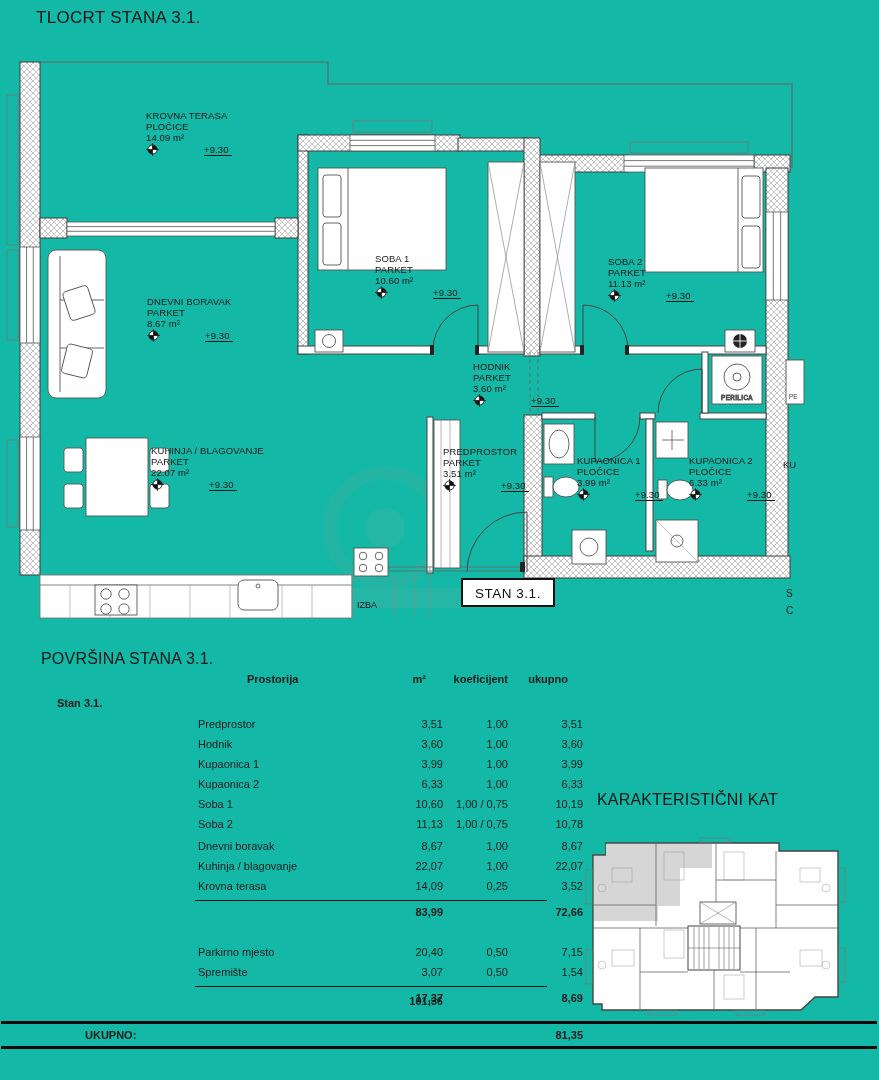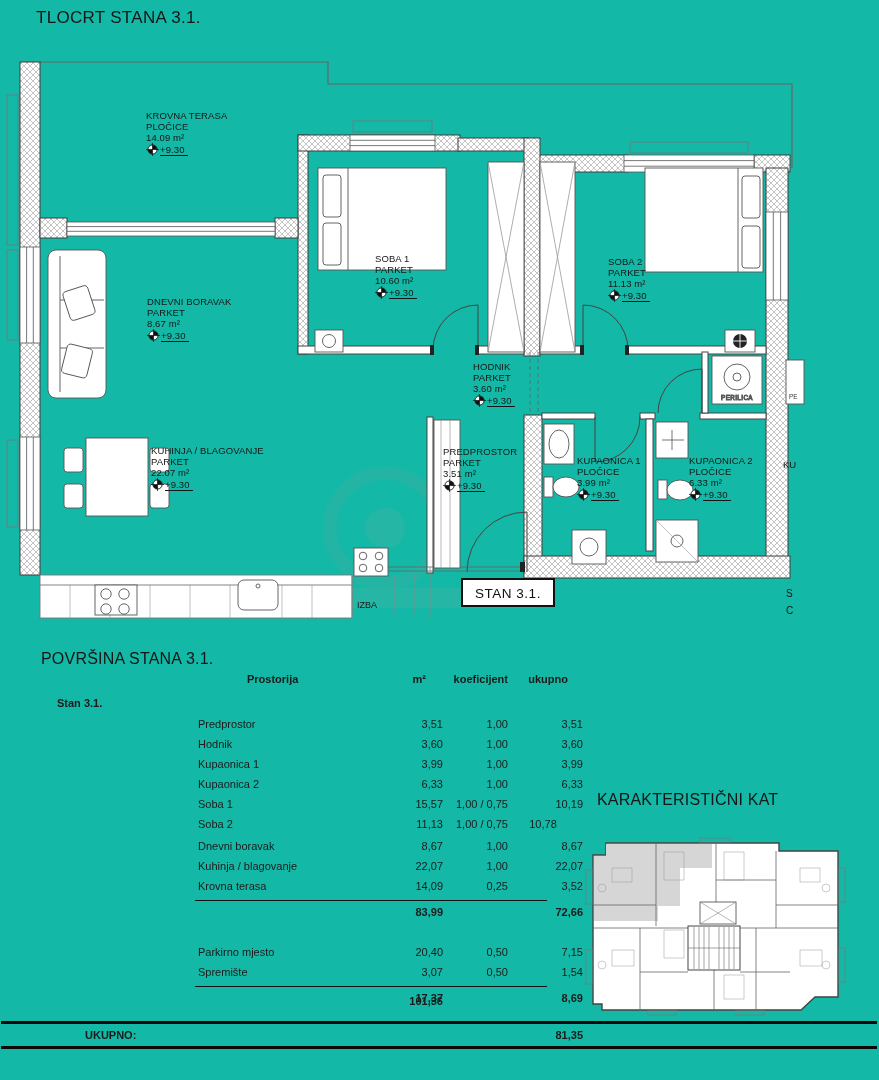--- a/index.html
+++ b/index.html
@@ -3,21 +3,21 @@
 <meta charset="utf-8">
 <style>
   html,body{margin:0;padding:0;background:#fff;width:879px;height:1080px;overflow:hidden;
     font-family:"Liberation Sans","DejaVu Sans",sans-serif;color:#1b1b1b;}
   .stage{position:relative;width:879px;height:1080px;background:#14b8a6;padding-left:36px;}
   .abs{position:absolute;}
   .h1{font-size:17px;letter-spacing:.3px;color:#161616;white-space:nowrap;}
   .h2{font-size:16px;letter-spacing:.2px;color:#161616;white-space:nowrap;}
   
   .rl{position:absolute;font-size:9.5px;line-height:11px;letter-spacing:.1px;color:#161616;white-space:nowrap;}
-  .rl .lvl{display:flex;align-items:center;margin-top:0;}
+  .rl .lvl{display:flex;align-items:center;margin-top:0;gap:44px;}
   .rl .lvl .t{border-bottom:1px solid #161616;padding-right:3px;margin-left:1px;}
   .mark{flex:0 0 auto;}
   
   .tt{position:absolute;font-size:11px;white-space:nowrap;}
   .b{font-weight:bold;}
   .cname{left:198px;}
   .num{width:80px;text-align:right;}
   .c-m2{right:472px;}
   .c-k{right:407px;}
   .c-u{right:332px;}
@@ -412,28 +412,28 @@
   <div class="tt num c-m2" style="top:758px;">3,99</div>
   <div class="tt num c-k" style="top:758px;">1,00</div>
   <div class="tt num c-u" style="top:758px;">3,99</div>
 
   <div class="tt cname" style="top:778px;">Kupaonica 2</div>
   <div class="tt num c-m2" style="top:778px;">6,33</div>
   <div class="tt num c-k" style="top:778px;">1,00</div>
   <div class="tt num c-u" style="top:778px;">6,33</div>
 
   <div class="tt cname" style="top:798px;">Soba 1</div>
-  <div class="tt num c-m2" style="top:798px;">15,57</div>
+  <div class="tt num c-m2" style="top:798px;">10,60</div>
   <div class="tt num c-k" style="top:798px;">1,00 / 0,75</div>
   <div class="tt num c-u" style="top:798px;">10,19</div>
 
   <div class="tt cname" style="top:818px;">Soba 2</div>
   <div class="tt num c-m2" style="top:818px;">11,13</div>
   <div class="tt num c-k" style="top:818px;">1,00 / 0,75</div>
-  <div class="tt num c-u" style="top:818px;text-align:center;">10,78</div>
+  <div class="tt num c-u" style="top:818px;">10,78</div>
 
   <div class="tt cname" style="top:840px;">Dnevni boravak</div>
   <div class="tt num c-m2" style="top:840px;">8,67</div>
   <div class="tt num c-k" style="top:840px;">1,00</div>
   <div class="tt num c-u" style="top:840px;">8,67</div>
 
   <div class="tt cname" style="top:860px;">Kuhinja / blagovanje</div>
   <div class="tt num c-m2" style="top:860px;">22,07</div>
   <div class="tt num c-k" style="top:860px;">1,00</div>
   <div class="tt num c-u" style="top:860px;">22,07</div>

